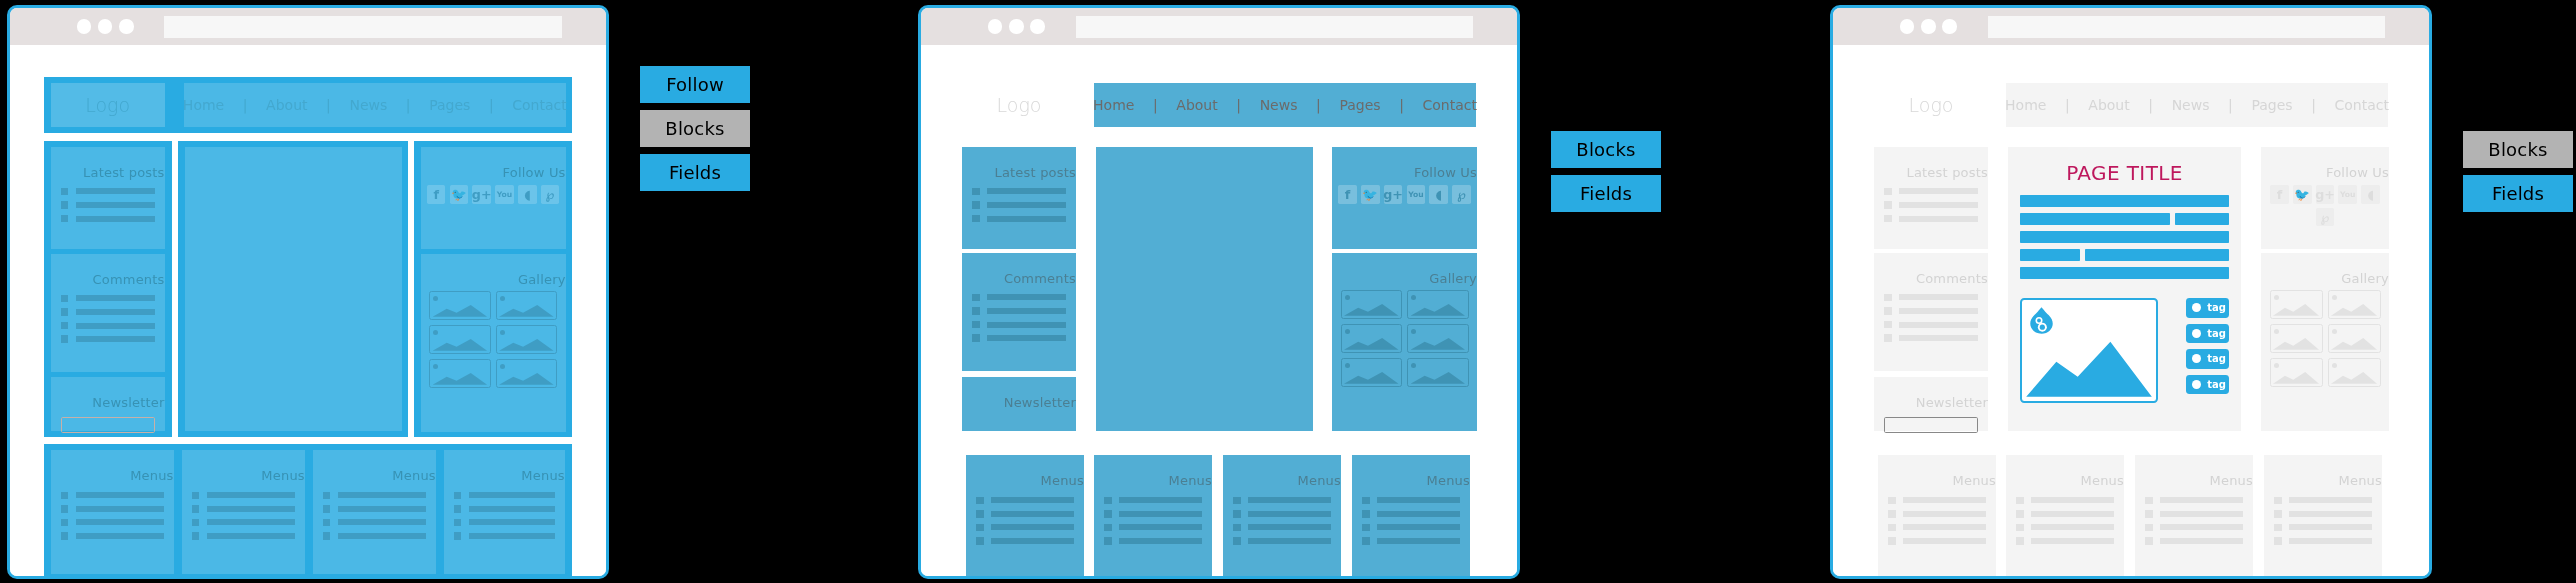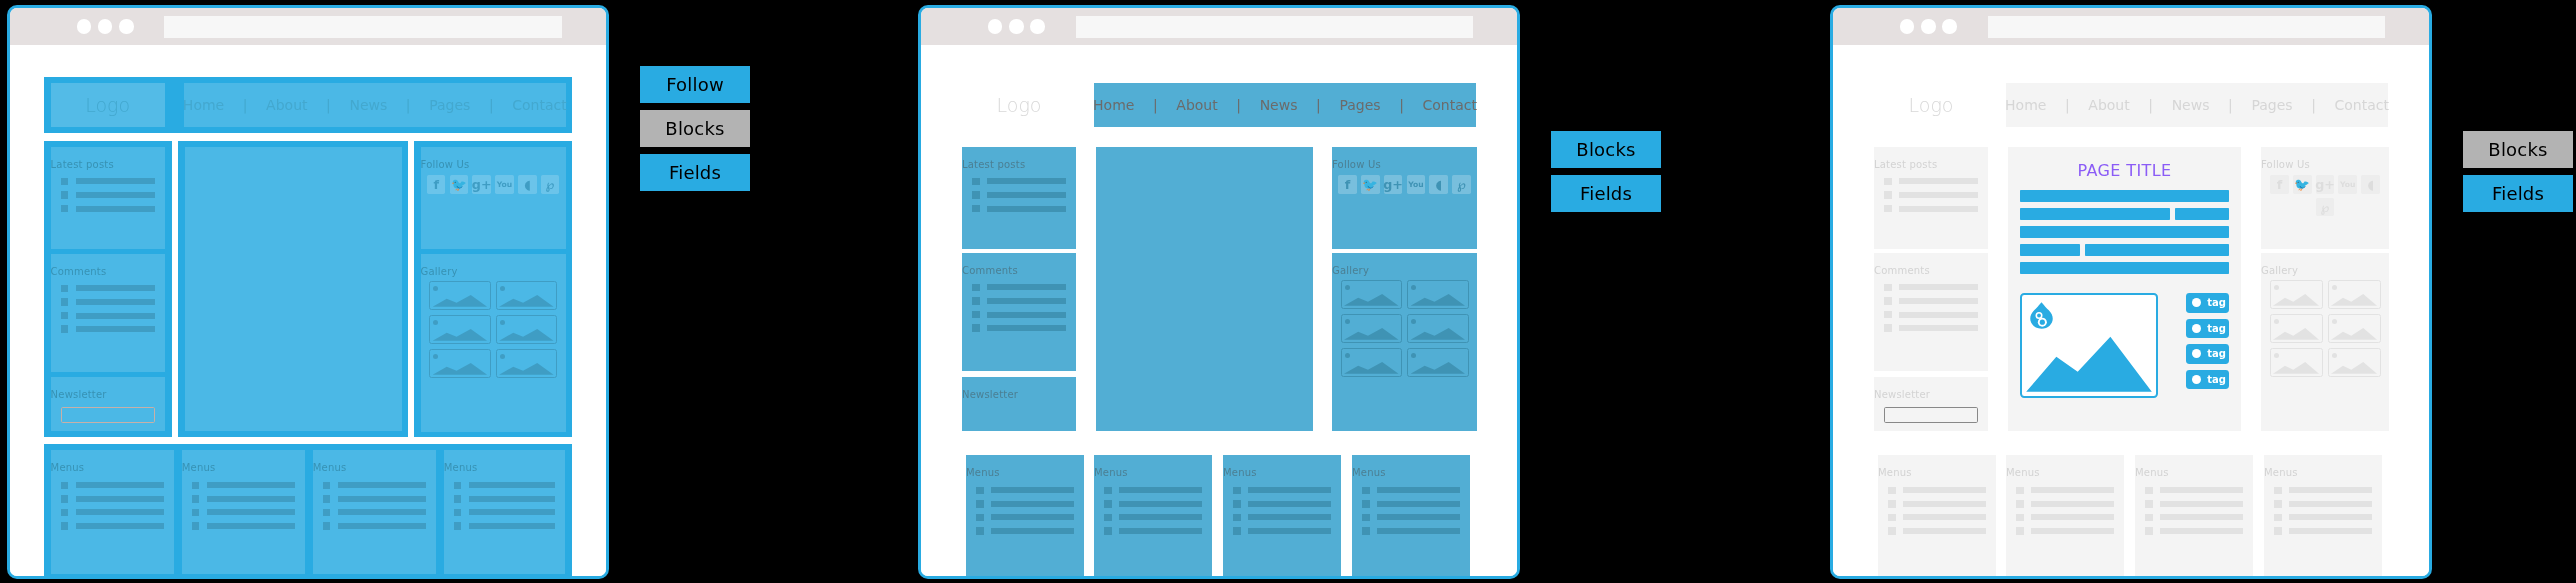--- a/index.html
+++ b/index.html
@@ -23,21 +23,21 @@
     height: 37px; background: #e5e0e0;
     display: flex; align-items: center; padding: 0 15px;
   }
   .dot { width: 14.4px; height: 14.4px; border-radius: 50%; background: #fff; margin-right: 6.8px; }
   .dot:first-child { margin-left: 52px; }
   .urlbar { flex: 1; height: 22px; background: #f7f7f7; margin-left: 24px; margin-right: 29px; }
 
   .page { position: relative; width: 100%; height: calc(100% - 37px); background: #fff; }
 
   
-  .ph-title { font-size: 10px; text-align: left; padding-top: 12px; letter-spacing:0.2px; }
+  .ph-title { font-size: 13px; text-align: right; padding-top: 18px; letter-spacing:0.2px; }
   .rowline { display: flex; align-items: center; margin: 0 10px 6px 10px; }
   .rowline .sq { width: 7.6px; height: 7.6px; flex: 0 0 7.6px; }
   .rowline .bar { height: 6px; margin-left: 7.6px; flex: 1 1 auto; }
 
   
   .w1 .region { background: #29abe2; position: absolute; }
   .w1 .blk { background: rgba(255,255,255,.16); position: absolute; }
   .w1 .ph-title { color: #3792b4; }
   .w1 .sq, .w1 .bar { background: #3f9dc4; }
   .w1 .logobox { background: rgba(255,255,255,.2); }
@@ -83,21 +83,21 @@
     content:''; position:absolute; left:2.5px; right:2.5px; bottom:2.5px; height:14.4px;
     background: currentColor;
     clip-path: polygon(0% 100%, 26% 45%, 44% 72%, 70% 18%, 100% 100%);
   }
 
   .newsinput { border: 1.7px solid #9e9e9e; height: 16px; margin: 0 10px; background: transparent; border-radius: 1.7px; }
   .w1 .newsinput { border-color: #c8b0a8; }
   .w3 .newsinput { border-color: #888; }
 
   
-  .pagetitle { color: #8b5cf6; font-size: 16px; text-align: center; letter-spacing: 0.4px; padding-top: 13.5px; }
+  .pagetitle { color: #be185d; font-size: 20px; text-align: center; letter-spacing: 0.4px; padding-top: 13.5px; }
   .fbar { background: #29abe2; height: 12px; border-radius: 0.8px; }
   .fbarrow { display: flex; gap: 5px; margin-bottom: 6px; }
   .tagpill {
     background: #29abe2; color: #fff; border-radius: 3.4px; height: 19.5px;
     display: flex; align-items: center; padding-left: 6px; font-size: 10px; font-weight: 700;
     margin-bottom: 6px;
   }
   .tagpill .tdot { width: 9.3px; height: 9.3px; border-radius: 50%; background: #fff; margin-right: 6px; }
   .imgfield { border: 2.5px solid #29abe2; border-radius: 4.2px; position: relative; background: #fff; }
   .imgmount { position: absolute; left: 4.2px; right: 4.2px; bottom: 4.2px; height: 62%;

